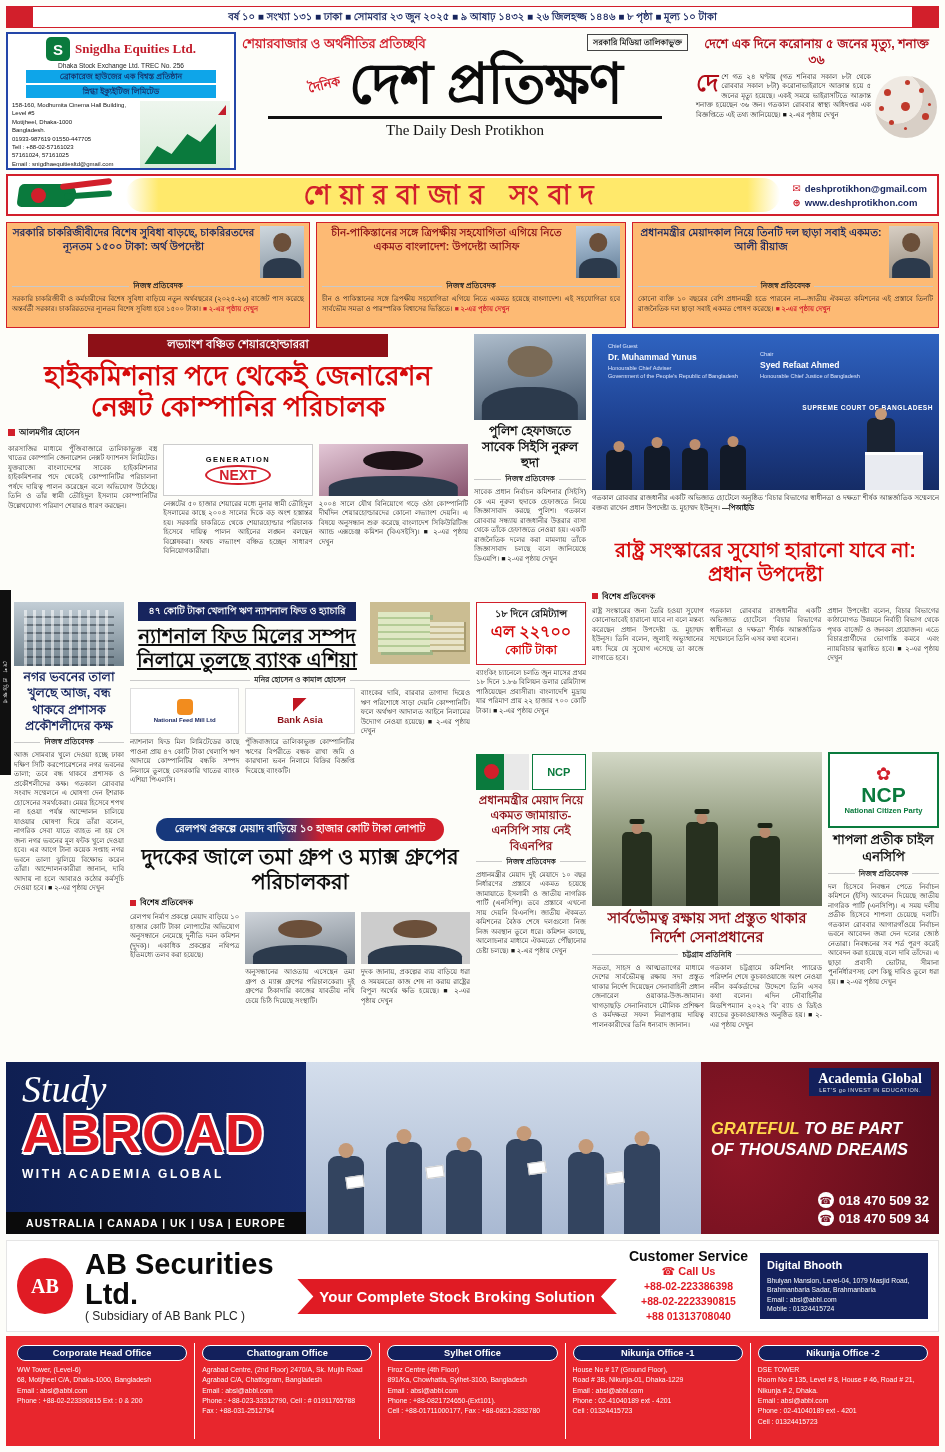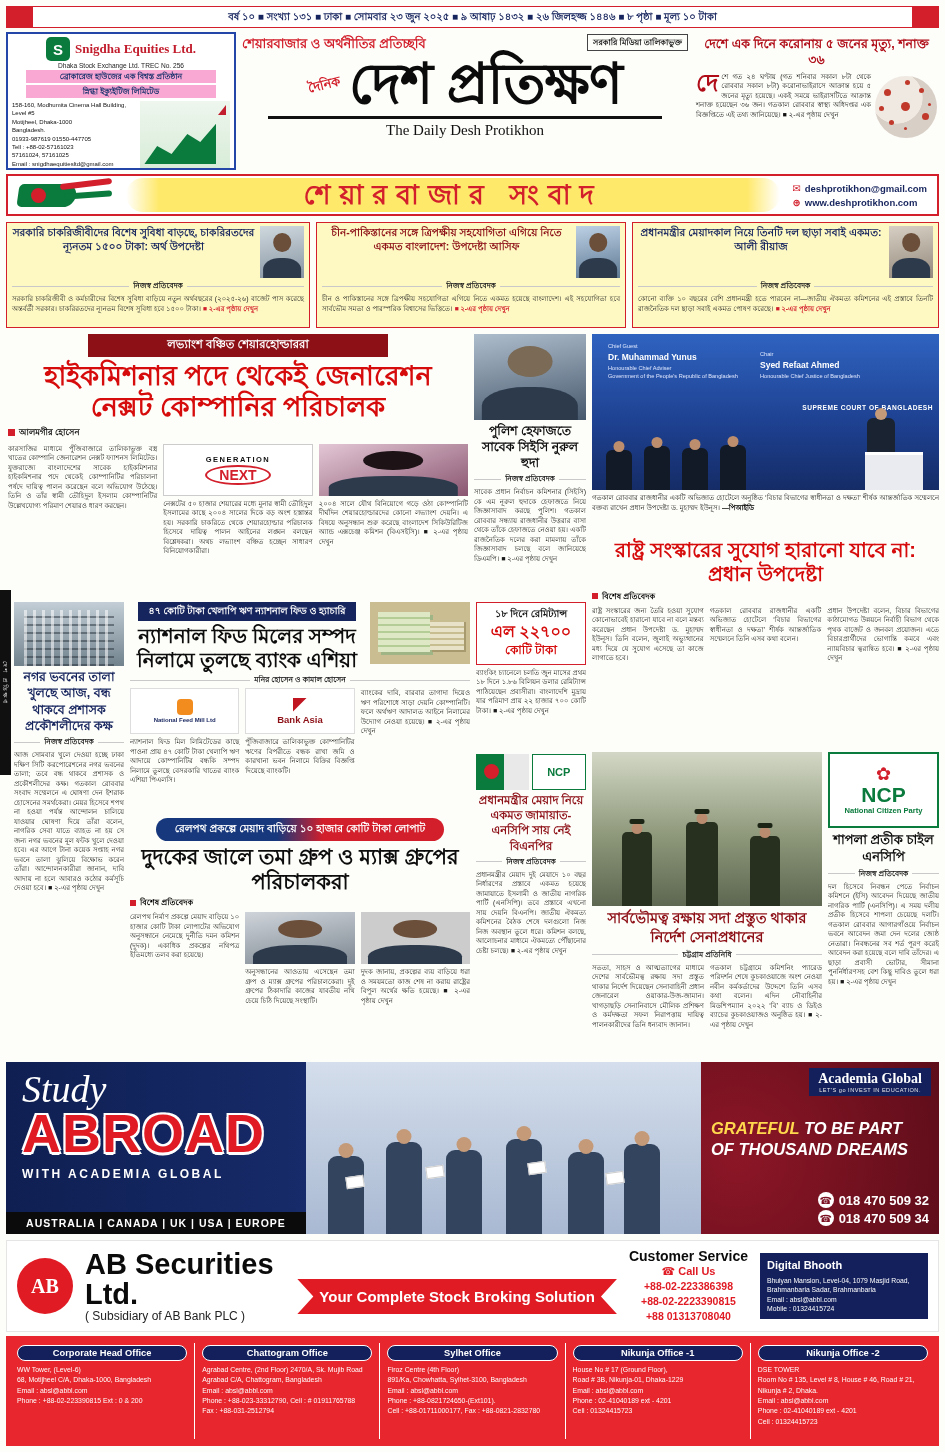--- a/index.html
+++ b/index.html
@@ -22,21 +22,21 @@
   .dateline{left:6px;top:6px;width:933px;height:22px;display:flex;align-items:center;border:1px solid #d21f2b;background:#fff;}
   .dateline .cap{width:26px;height:100%;background:#d21f2b;flex:none;}
   .dl-text{flex:1;text-align:center;font-size:10px;font-weight:bold;color:#17255e;}
 
   
   .snigdha{left:6px;top:32px;width:230px;height:138px;border:2px solid #2446a8;padding:3px 4px;background:#fff;display:flex;flex-direction:column;}
   .sn-head{display:flex;gap:5px;align-items:center;justify-content:center;}
   .sn-logo{width:24px;height:24px;background:#0a7a3d;color:#fff;font-weight:800;border-radius:5px;display:flex;align-items:center;justify-content:center;font-size:15px;flex:none;}
   .sn-name{color:#c21d2c;font-weight:bold;font-size:13px;font-family:"Liberation Serif",serif;}
   .sn-trec{font-size:6.6px;text-align:center;color:#222;margin-top:1px;}
-  .sn-yellow{background:#f9a8d4;font-size:7.8px;font-weight:bold;text-align:center;margin:1px 14px;color:#15306b;}
+  .sn-yellow{background:#0ea5e9;font-size:7.8px;font-weight:bold;text-align:center;margin:1px 14px;color:#15306b;}
   .sn-bottom{display:flex;flex:1;gap:4px;margin-top:2px;}
   .sn-addr{font-size:6px;line-height:1.4;width:57%;color:#111;}
   .sn-chart{flex:1;position:relative;background:linear-gradient(180deg,#eef6ee,#d8ecd8);}
   .sn-chart::before{content:"";position:absolute;left:4px;bottom:4px;width:80%;height:60%;background:#0a7a3d;clip-path:polygon(0 100%,18% 55%,38% 75%,60% 25%,78% 45%,100% 0,100% 100%);}
   .sn-chart::after{content:"";position:absolute;right:4px;top:4px;width:0;height:0;border-left:8px solid transparent;border-bottom:10px solid #c21d2c;}
 
   
   .mast-center{left:242px;top:34px;width:446px;height:136px;text-align:center;}
   .mc-top{display:flex;justify-content:space-between;align-items:flex-start;}
   .mc-tagline{color:#d21f2b;font-weight:bold;font-size:13px;}
@@ -63,21 +63,21 @@
   .flag-green{position:absolute;left:0;top:5px;width:58px;height:23px;background:#0a7a3d;border-radius:6px 14px 14px 6px;transform:skewX(-8deg);}
   .flag-red{position:absolute;left:13px;top:9px;width:15px;height:15px;background:#d21f2b;border-radius:50%;}
   .flag-stripe1{position:absolute;left:42px;top:2px;width:52px;height:6px;background:#d21f2b;border-radius:4px;transform:rotate(-7deg);}
   .flag-stripe2{position:absolute;left:46px;top:13px;width:48px;height:6px;background:#0a7a3d;border-radius:4px;transform:rotate(-4deg);}
   .banner-title{flex:1;text-align:center;font-size:27px;font-weight:800;color:#d21f2b;letter-spacing:9px;line-height:34px;background:linear-gradient(90deg,transparent 0,#ffe96b 5%,#ffe96b 95%,transparent);border-radius:17px;white-space:nowrap;}
   .banner-contacts{font-size:9.5px;font-weight:bold;color:#17255e;display:flex;flex-direction:column;gap:3px;flex:none;}
   .contact-line{display:flex;align-items:center;gap:4px;}
   .ic{color:#d21f2b;font-size:10px;}
 
   
-  .brief{top:222px;height:106px;border:1.5px solid #d21f2b;padding:3px 5px;background:#fef9c3;}
+  .brief{top:222px;height:106px;border:1.5px solid #d21f2b;padding:3px 5px;background:#fdba74;}
   .brief1{left:6px;width:304px;} .brief2{left:316px;width:310px;} .brief3{left:632px;width:307px;}
   .brief-top{display:flex;gap:5px;}
   .brief-title{flex:1;font-size:10.5px;line-height:1.32;font-weight:800;text-align:center;}
   .t-navy{color:#17255e;} .t-maroon{color:#8d1017;}
   .brief-photo{width:44px;height:52px;flex:none;}
   .p-elder{background:linear-gradient(170deg,#cfd8de,#8795a2);}
   .p-young{background:linear-gradient(170deg,#bcd0e4,#5f7a94);}
   .p-glasses{background:linear-gradient(170deg,#d8cfc4,#93897c);}
 
   
@@ -130,21 +130,21 @@
   .nagar{left:14px;top:602px;width:110px;height:454px;}
   .nagar-photo{height:64px;background:linear-gradient(180deg,#c3ced6,#71828d);}
   .nagar-photo::after{content:"";position:absolute;inset:8px 10px 0;background:repeating-linear-gradient(90deg,rgba(255,255,255,.55) 0 3px,transparent 3px 9px),repeating-linear-gradient(0deg,rgba(40,50,60,.5) 0 2px,transparent 2px 8px);}
   .nagar-title{color:#17255e;font-weight:800;font-size:12.5px;text-align:center;line-height:1.3;margin:3px 0 1px;}
 
   
   .feed{left:130px;top:602px;width:340px;height:212px;}
   .feed-top{display:flex;gap:6px;}
   .feed-left{flex:1;}
   .feed-kicker{background:#17255e;color:#fff;font-size:9.5px;font-weight:bold;text-align:center;padding:2px 4px;margin:0 8px;}
-  .feed-headline{font-size:20px;font-weight:800;color:#0d0d0d;text-align:center;line-height:1.2;margin-top:3px;}
+  .feed-headline{font-size:20px;font-weight:800;color:#0d0d0d;text-align:center;line-height:1.2;margin-top:3px;text-decoration:underline;}
   .money{width:100px;height:62px;flex:none;background:#cbbd92;position:relative;}
   .money::before{content:"";position:absolute;left:8px;top:10px;width:52px;height:40px;background:repeating-linear-gradient(0deg,#dfe8c4 0 5px,#b4cc96 5px 7px);box-shadow:3px 3px 0 #9fb586;}
   .money::after{content:"";position:absolute;right:6px;top:18px;width:34px;height:30px;background:repeating-linear-gradient(0deg,#e8e3c8 0 4px,#c8bd90 4px 6px);box-shadow:2px 2px 0 #a69a6e;}
   .logo-box{height:46px;border:1px solid #ddd;display:flex;flex-direction:column;align-items:center;justify-content:center;gap:2px;margin-bottom:3px;background:#fff;}
   .nfm-mark{width:16px;height:16px;background:#f28c1e;border-radius:4px;}
   .nfm-text{font-size:6px;font-weight:bold;color:#17255e;text-align:center;}
   .ba-mark{width:14px;height:14px;background:#c01622;clip-path:polygon(0 0,100% 0,0 100%);}
   .ba-text{font-size:9.5px;font-weight:800;color:#8d1017;}
 
   

